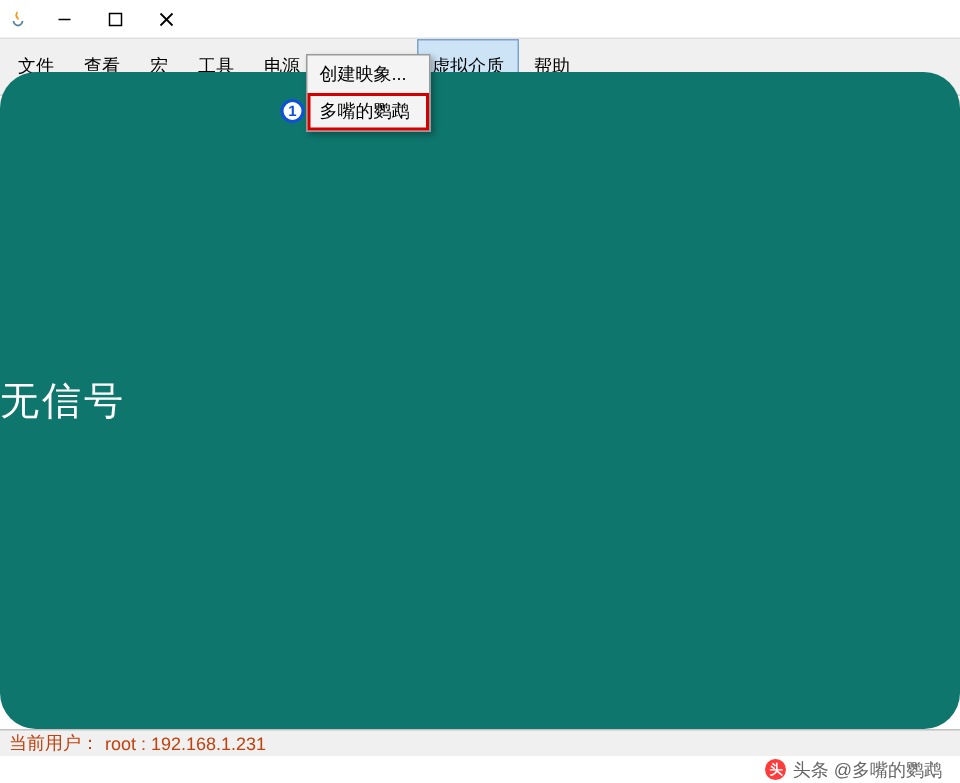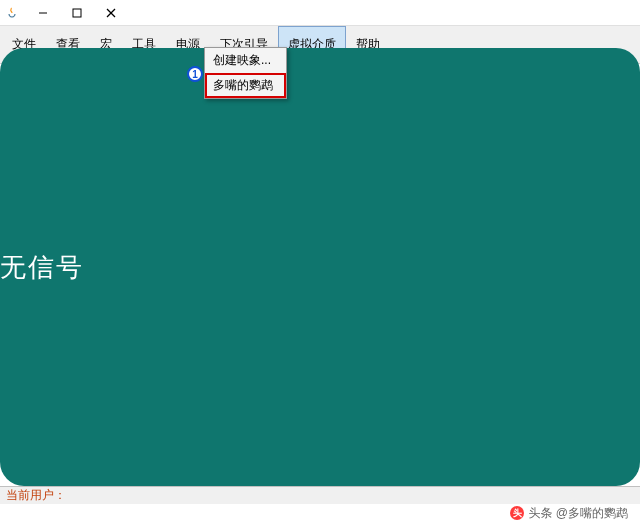--- a/index.html
+++ b/index.html
@@ -62,21 +62,21 @@
       display: flex;
       align-items: center;
     }
     .menu-item.active {
       background: #cde4f7;
       border: 1px solid #7da2ce;
       padding: 6px 9px;
     }
     .dropdown {
       position: absolute;
-      top: 47px;
+      top: 36px;
       left: 204px;
       background: #f4f4f4;
       border: 1px solid #999;
       box-shadow: 2px 2px 4px rgba(0,0,0,0.3);
       z-index: 10;
       min-width: 83px;
     }
     .dropdown-item {
       padding: 4px 10px 4px 8px;
       color: #000;
@@ -213,18 +213,19 @@
 
 <div class="dropdown">
   <div class="dropdown-item">创建映象...</div>
   <div class="dropdown-item highlighted">多嘴的鹦鹉</div>
 </div>
 
 <div class="callout-badge">1</div>
 
 <div class="statusbar">
   <span class="status-label">当前用户：</span>
+  <span class="status-value">root : 192.168.1.231</span>
 </div>
 
 <div class="watermark">
   <span class="wm-logo">头</span>
   <span>头条 @多嘴的鹦鹉</span>
 </div>
 
 </body></html>

